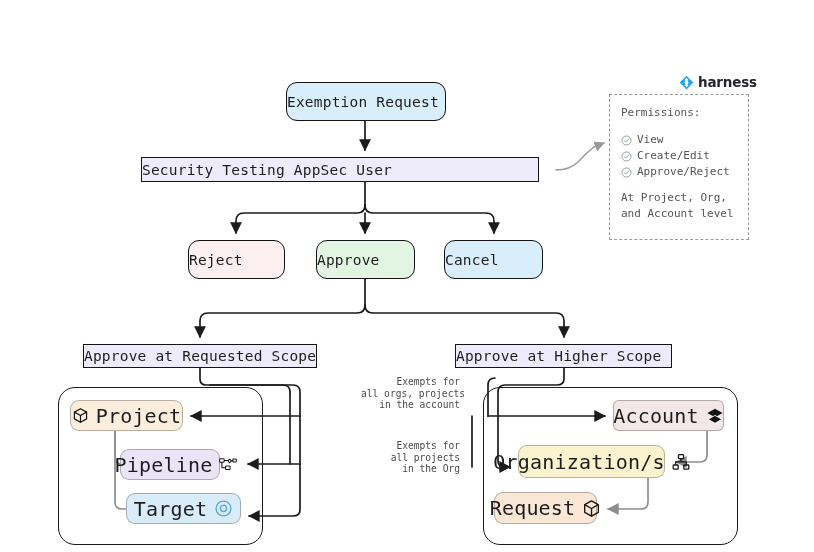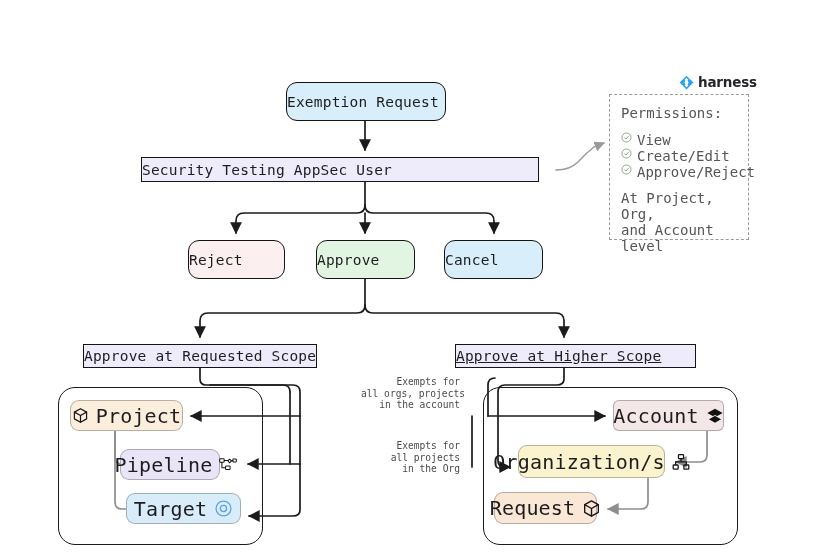--- a/index.html
+++ b/index.html
@@ -41,21 +41,21 @@
   }
   .n-user{left:141px;top:120px;width:398px;height:25px;}
 
   
   .n-reject{left:188px;top:203px;width:97px;height:39px;background:#fceff0;}
   .n-approve{left:316px;top:203px;width:99px;height:39px;background:#e2f4e2;}
   .n-cancel{left:444px;top:203px;width:99px;height:39px;background:#d8eefb;}
 
   
   .n-scope-req{left:83px;top:307px;width:234px;height:24px;}
-  .n-scope-high{left:455px;top:307px;width:241px;height:24px;text-decoration:underline;}
+  .n-scope-high{left:455px;top:307px;width:217px;height:24px;}
 
   
   .container{
     position:absolute;
     box-sizing:border-box;
     border:1.7px solid #1b1b1b;
     border-radius:17px;
     background:transparent;
   }
   .c-left{left:58px;top:350px;width:205px;height:158px;}
@@ -84,25 +84,25 @@
 
   
   .perm{
     position:absolute;
     left:609px;top:57px;width:140px;height:146px;
     box-sizing:border-box;
     border:1.4px dashed #9a9a9a;
     background:transparent;
     padding:10px 0 0 11px;
     color:#555557;
-    font-size:14px;
+    font-size:11px;
     line-height:16px;
   }
   .perm .ptitle{color:#555557;margin-bottom:11px;}
-  .perm .prow{display:flex;align-items:flex-start;gap:5px;height:16px;}
+  .perm .prow{display:flex;align-items:center;gap:5px;height:16px;}
   .perm .plist{margin-bottom:10px;}
   .perm .pfoot{color:#555557;line-height:16px;}
   .chk{display:inline-block;width:11px;height:11px;flex:0 0 11px;}
 
   
   .anno{
     position:absolute;
     color:#4a4a4c;
     font-size:9.6px;
     line-height:11.6px;

